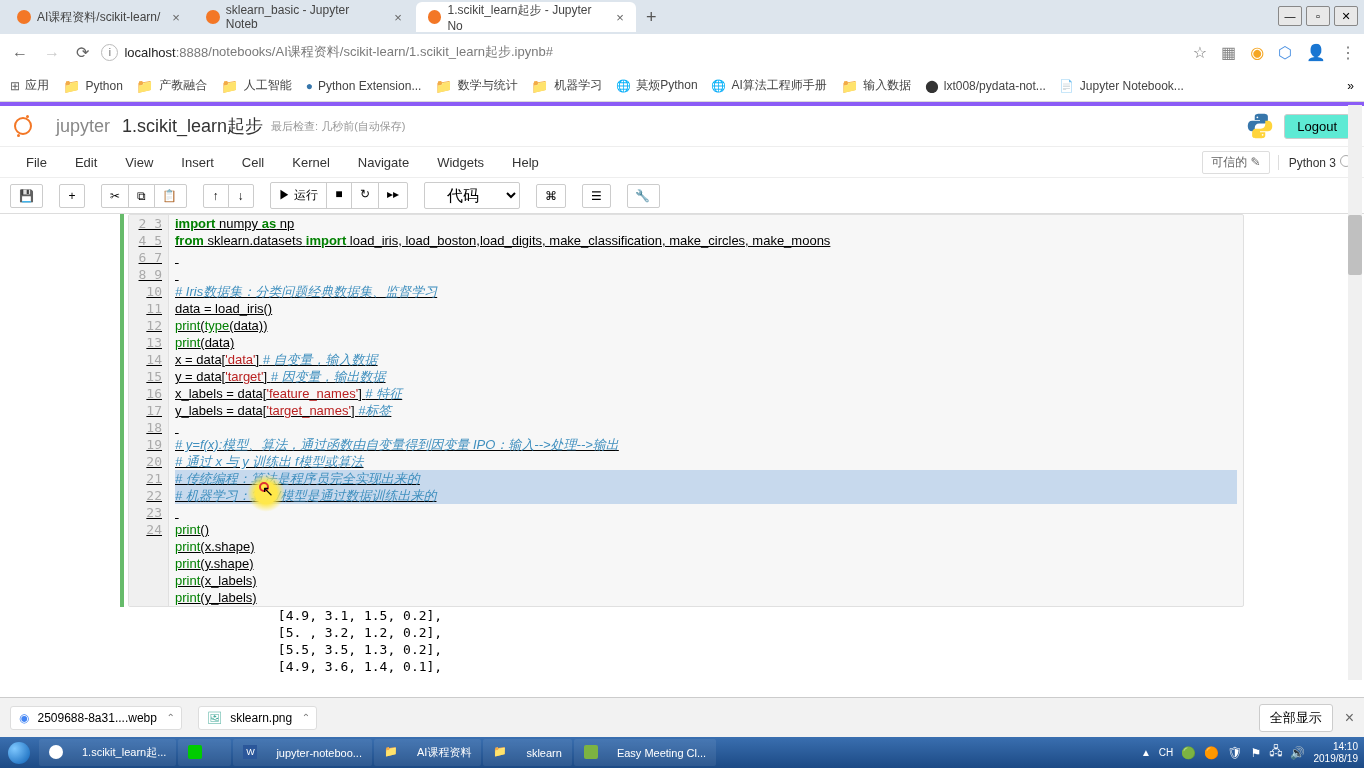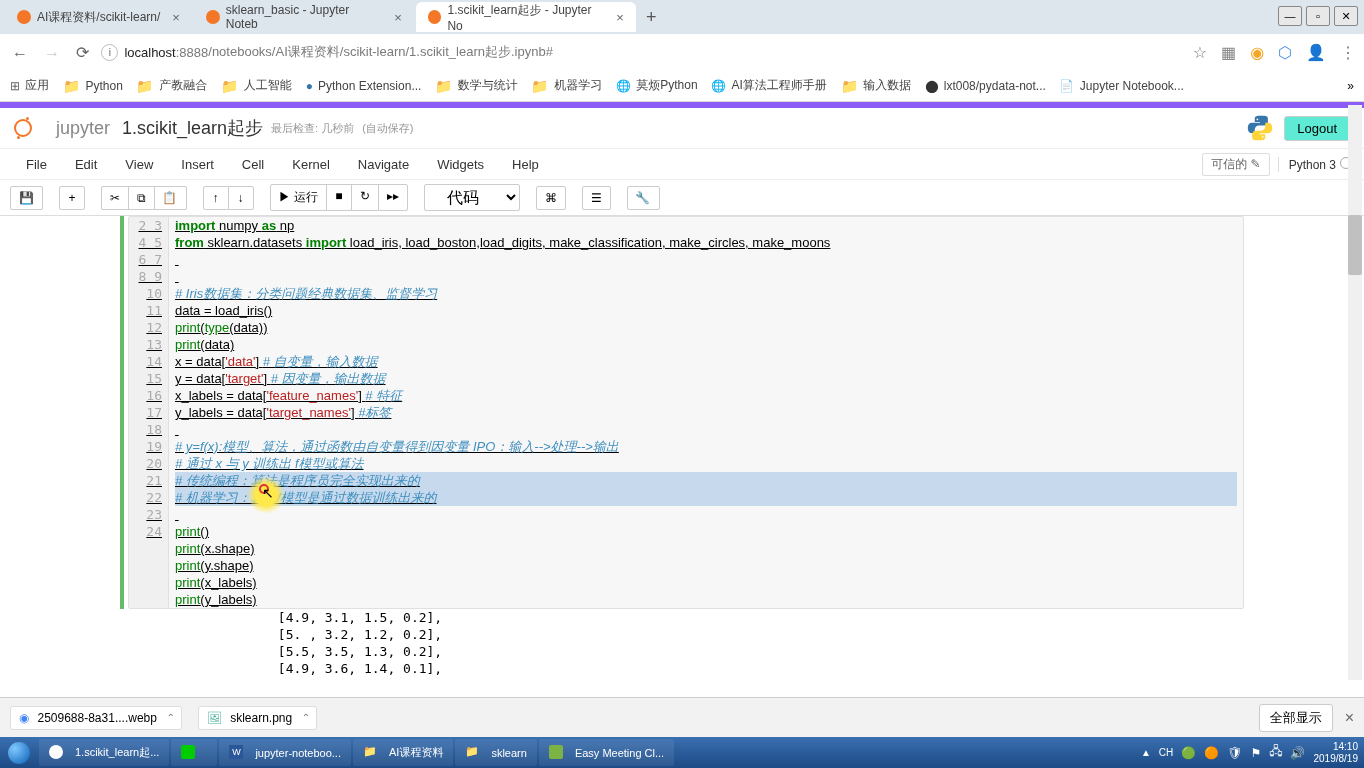--- a/index.html
+++ b/index.html
@@ -1,19 +1,19 @@
 <!DOCTYPE html>
 <html><head>
 <meta charset="utf-8">
 <style>
 * { margin: 0; padding: 0; box-sizing: border-box; font-family: Arial, sans-serif; }
 body { width: 1364px; height: 768px; overflow: hidden; background: #fff; position: relative; }
 
 
-.browser-top { background: #dde5ed; border-bottom: 6px solid #8b5cf6; }
+.browser-top { background: #dde5ed; border-bottom: 4px solid #8b5cf6; }
 .tabs-row { display: flex; align-items: center; height: 34px; padding: 0 5px; }
 .tab { display: flex; align-items: center; height: 30px; padding: 0 12px; border-radius: 6px 6px 0 0; margin-right: 2px; font-size: 12px; color: #444; gap: 6px; max-width: 220px; }
 .tab.active { background: #fff; }
 .tab-icon { width: 14px; height: 14px; display: inline-block; }
 .tab-close { color: #666; font-size: 13px; margin-left: 6px; cursor: pointer; }
 .new-tab-btn { color: #555; font-size: 18px; padding: 0 8px; }
 .window-controls { position: absolute; right: 6px; top: 6px; display: flex; gap: 4px; }
 .window-ctrl { border: 1px solid #888; width: 24px; height: 20px; display: flex; align-items: center; justify-content: center; font-size: 11px; background: #e8e8e8; border-radius: 2px; }
 
 .nav-row { display: flex; align-items: center; height: 36px; padding: 0 8px; background: #fff; gap: 8px; }
@@ -31,21 +31,21 @@
 
 .jupyter-header { display: flex; align-items: center; padding: 6px 14px; border-bottom: 1px solid #eee; }
 .jupyter-logo { display: flex; align-items: center; gap: 4px; }
 .jup-circle { width: 18px; height: 18px; border: 2px solid #f37726; border-radius: 50%; position: relative; }
 .jup-circle::before, .jup-circle::after { content: ''; position: absolute; width: 3px; height: 3px; background: #f37726; border-radius: 50%; }
 .jup-circle::before { top: -4px; right: 1px; }
 .jup-circle::after { bottom: -4px; left: 1px; }
 .jupyter-name { color: #888; font-size: 18px; margin-left: 20px; }
 .nb-title { font-size: 18px; color: #333; margin-left: 12px; }
 .nb-status { font-size: 11px; color: #999; margin-left: 8px; }
-.autosave { font-size: 11px; color: #999; margin-left: 8px; }
+.autosave { font-size: 11px; color: #999; margin-left: 0; }
 .python-logo { margin-left: auto; width: 28px; height: 28px; }
 .logout-btn { border: 1px solid #ccc; padding: 4px 12px; margin-left: 10px; font-size: 13px; border-radius: 3px; background: #5eead4; }
 
 
 .menu-bar { display: flex; align-items: center; padding: 0 12px; height: 30px; font-size: 13px; color: #333; }
 .menu-item { padding: 4px 14px; cursor: pointer; }
 .menu-right { margin-left: auto; display: flex; align-items: center; gap: 8px; font-size: 12px; }
 .trusted { border: 1px solid #ddd; padding: 2px 8px; border-radius: 2px; color: #666; }
 .kernel { border-left: 1px solid #ddd; padding-left: 10px; }
 .kernel-ind { width: 12px; height: 12px; border: 1px solid #aaa; border-radius: 50%; display: inline-block; margin-left: 4px; }
@@ -84,21 +84,21 @@
 .dl-item { display: flex; align-items: center; gap: 8px; border: 1px solid #ddd; padding: 4px 24px 4px 8px; background: #fff; font-size: 12px; border-radius: 3px; position: relative; }
 .dl-chev { position: absolute; right: 6px; color: #777; font-size: 10px; }
 .dl-right { margin-left: auto; display: flex; align-items: center; gap: 12px; font-size: 13px; }
 .dl-show { border: 1px solid #ccc; padding: 4px 10px; background: #fff; border-radius: 3px; }
 .dl-close { font-size: 16px; color: #666; cursor: pointer; }
 
 
 .taskbar { position: absolute; bottom: 0; left: 0; right: 0; height: 31px; background: linear-gradient(#3a6fb0, #1c4a85); display: flex; align-items: center; }
 .start-btn { width: 38px; height: 31px; display: flex; align-items: center; justify-content: center; }
 .start-orb { width: 22px; height: 22px; border-radius: 50%; background: radial-gradient(circle at 30% 30%, #7fc8ff, #0a5fb5); position: relative; }
-.task-item { display: flex; align-items: center; gap: 10px; padding: 0 10px; height: 27px; color: #fff; font-size: 11px; margin: 0 1px; background: rgba(255,255,255,0.08); border-radius: 2px; max-width: 170px; overflow: hidden; white-space: nowrap; }
+.task-item { display: flex; align-items: center; gap: 17px; padding: 0 10px; height: 27px; color: #fff; font-size: 11px; margin: 0 1px; background: rgba(255,255,255,0.08); border-radius: 2px; max-width: 170px; overflow: hidden; white-space: nowrap; }
 .task-icon { width: 16px; height: 16px; display: inline-block; }
 .tray { margin-left: auto; display: flex; align-items: center; gap: 8px; padding-right: 6px; color: #fff; font-size: 10px; }
 .tray-icon { font-size: 12px; }
 .clock { text-align: right; line-height: 12px; }
 
 .scrollbar { position: absolute; right: 2px; top: 105px; width: 14px; height: 575px; background: #f0f0f0; }
 .scroll-thumb { background: #c0c0c0; width: 100%; height: 60px; position: absolute; top: 110px; border-radius: 2px; }
 </style>
 </head>
 <body>

